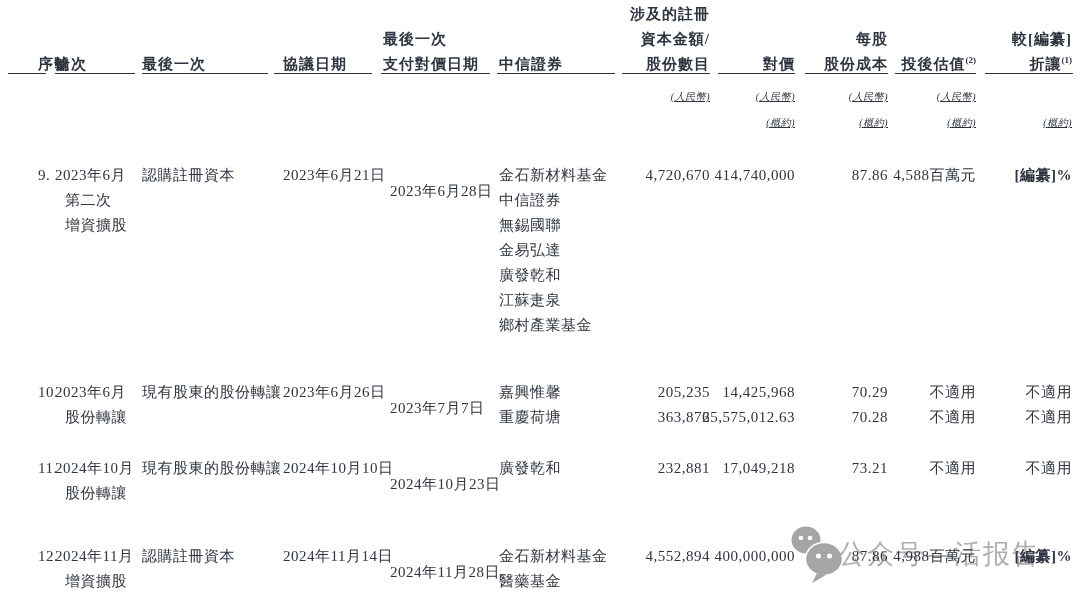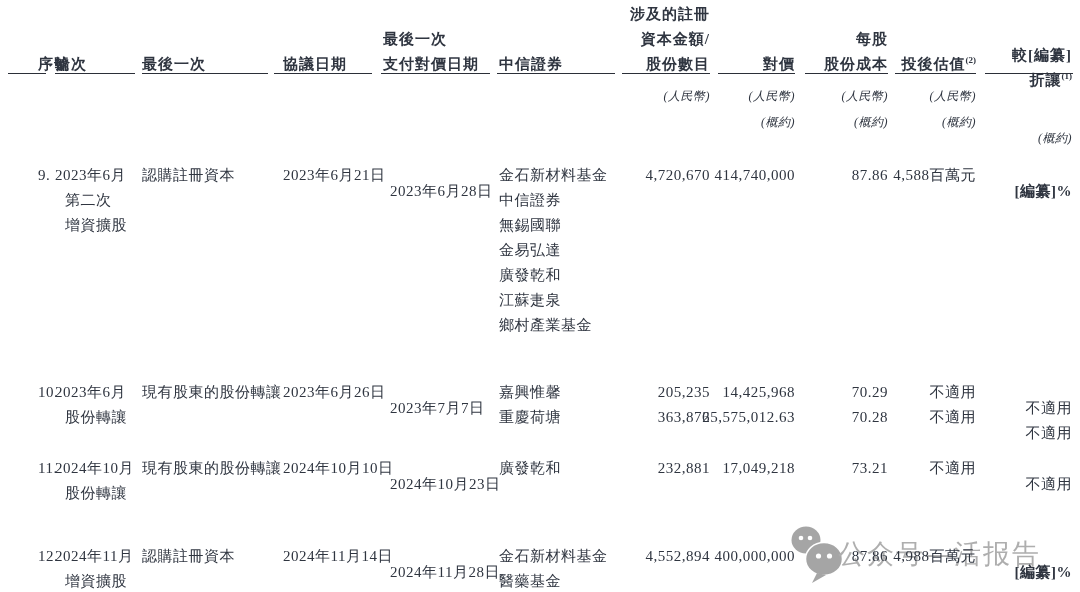--- a/index.html
+++ b/index.html
@@ -15,25 +15,25 @@
   .c2  { left:55px; padding-left:10px; text-indent:-10px; }
   .c3  { left:142px; }
   .c4  { left:283px; }
   .c5  { left:390px;margin-top:16px; }
   .c5h { left:383px; }
   .c6  { left:499px; }
   .c7  { right:370px; text-align:right; }
   .c8  { right:285px; text-align:right; }
   .c9  { right:192px; text-align:right; }
   .c10 { right:104px; text-align:right; }
-  .c11 { right:8px;  text-align:right;margin-top:16px; }
+  .c11 { right:8px;  text-align:right; }
   .h   { font-weight:bold; letter-spacing:1px;text-align:right; }
   .hrow { position:absolute; left:0; right:0; height:0; }
   .row  { position:absolute; left:0; right:0; height:0; }
-  .sub  { font-style:italic; font-size:12px; }
+  .sub  { font-style:italic; font-size:10px;text-decoration:underline; }
   .sup  { font-size:9px; line-height:0; vertical-align:6px; letter-spacing:0; }
   .redact { font-weight:bold; }
   .uline { position:absolute; top:73px; height:0; border-bottom:1.5px solid #2b2f38; }
   .u1 {left:8px;width:38px;}  .u2 {left:55px;width:80px;}  .u3 {left:142px;width:126px;}
   .u4 {left:274px;width:98px;} .u5 {left:381px;width:109px;} .u6 {left:497px;width:118px;}
   .u7 {left:622px;width:88px;} .u8 {left:718px;width:77px;}  .u9 {left:805px;width:83px;}
   .u10{left:895px;width:81px;} .u11{left:985px;width:88px;}
   .watermark { position:absolute; z-index:1; left:0; top:0; width:1080px; height:592px; opacity:0.92; }
   .wm-icon { position:absolute; left:779px; top:524px; }
   .wm-text {

